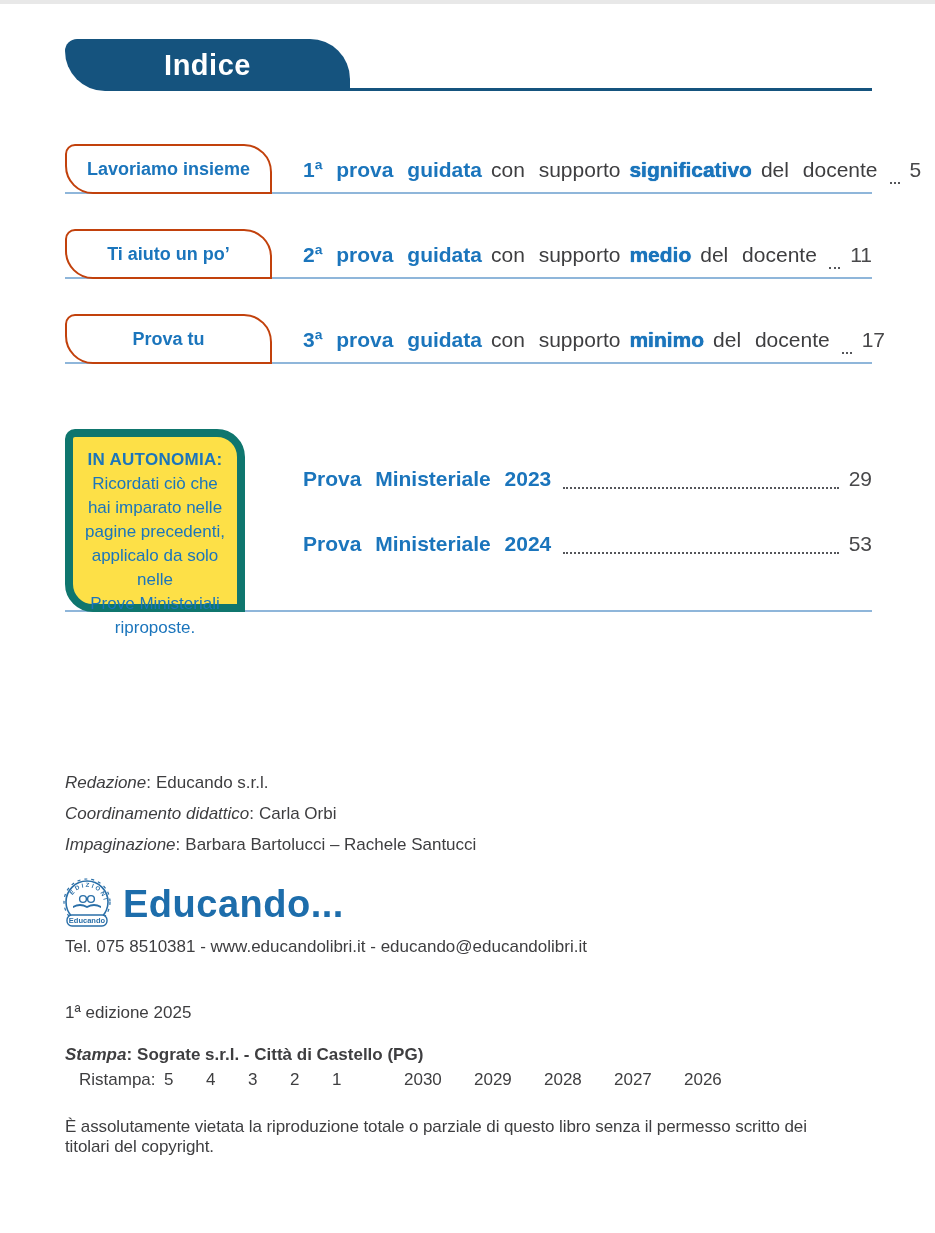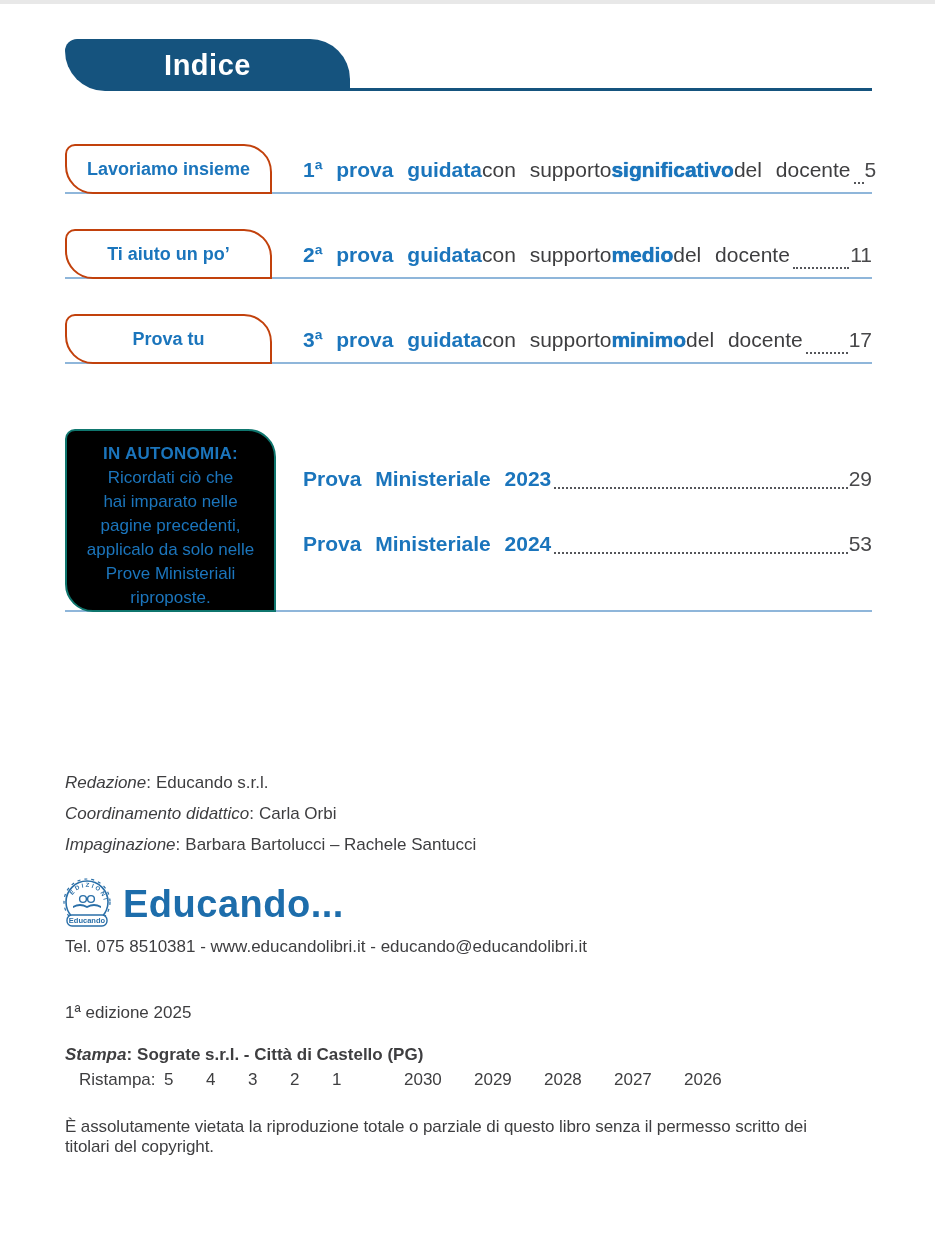--- a/index.html
+++ b/index.html
@@ -62,41 +62,42 @@
 
   .entry {
     position: absolute;
     left: 303px;
     width: 569px; height: 40px;
     display: flex;
     align-items: baseline;
     padding-top: 8px;
     font-size: 21px;
     word-spacing: 8px;
+    column-gap: 9px;
     white-space: nowrap;
   }
   .t-blue   { color: #1B75BC; font-weight: 700; }
   .t-dark   { color: #3E3E40; font-weight: 400; }
   .t-strong { text-shadow: 0 0 0.7px currentColor, 0 0 0.7px currentColor; }
   .leader {
     flex: 1 1 auto;
     min-width: 10px;
     align-self: flex-end;
     border-bottom: 2.5px dotted #55565A;
     margin: 0 1px 6px 3px;
   }
   .pagenum { color: #48484A; font-weight: 400; }
 
   
   .autonomia-box {
     position: absolute;
     left: 65px; top: 425px;
-    width: 211px; height: 183px;
-    background: #000000;
-    border: 2px solid #0f766e;
+    width: 180px; height: 183px;
+    background: #fde047;
+    border: 8px solid #0f766e;
     border-radius: 10px 28px 0 28px;
     color: #1B75BC;
     text-align: center;
     padding-top: 11px;
     font-size: 17px;
     line-height: 24px;
     z-index: 2;
   }
   .autonomia-box .auto-title { font-weight: 700; letter-spacing: 0.3px; }
 

